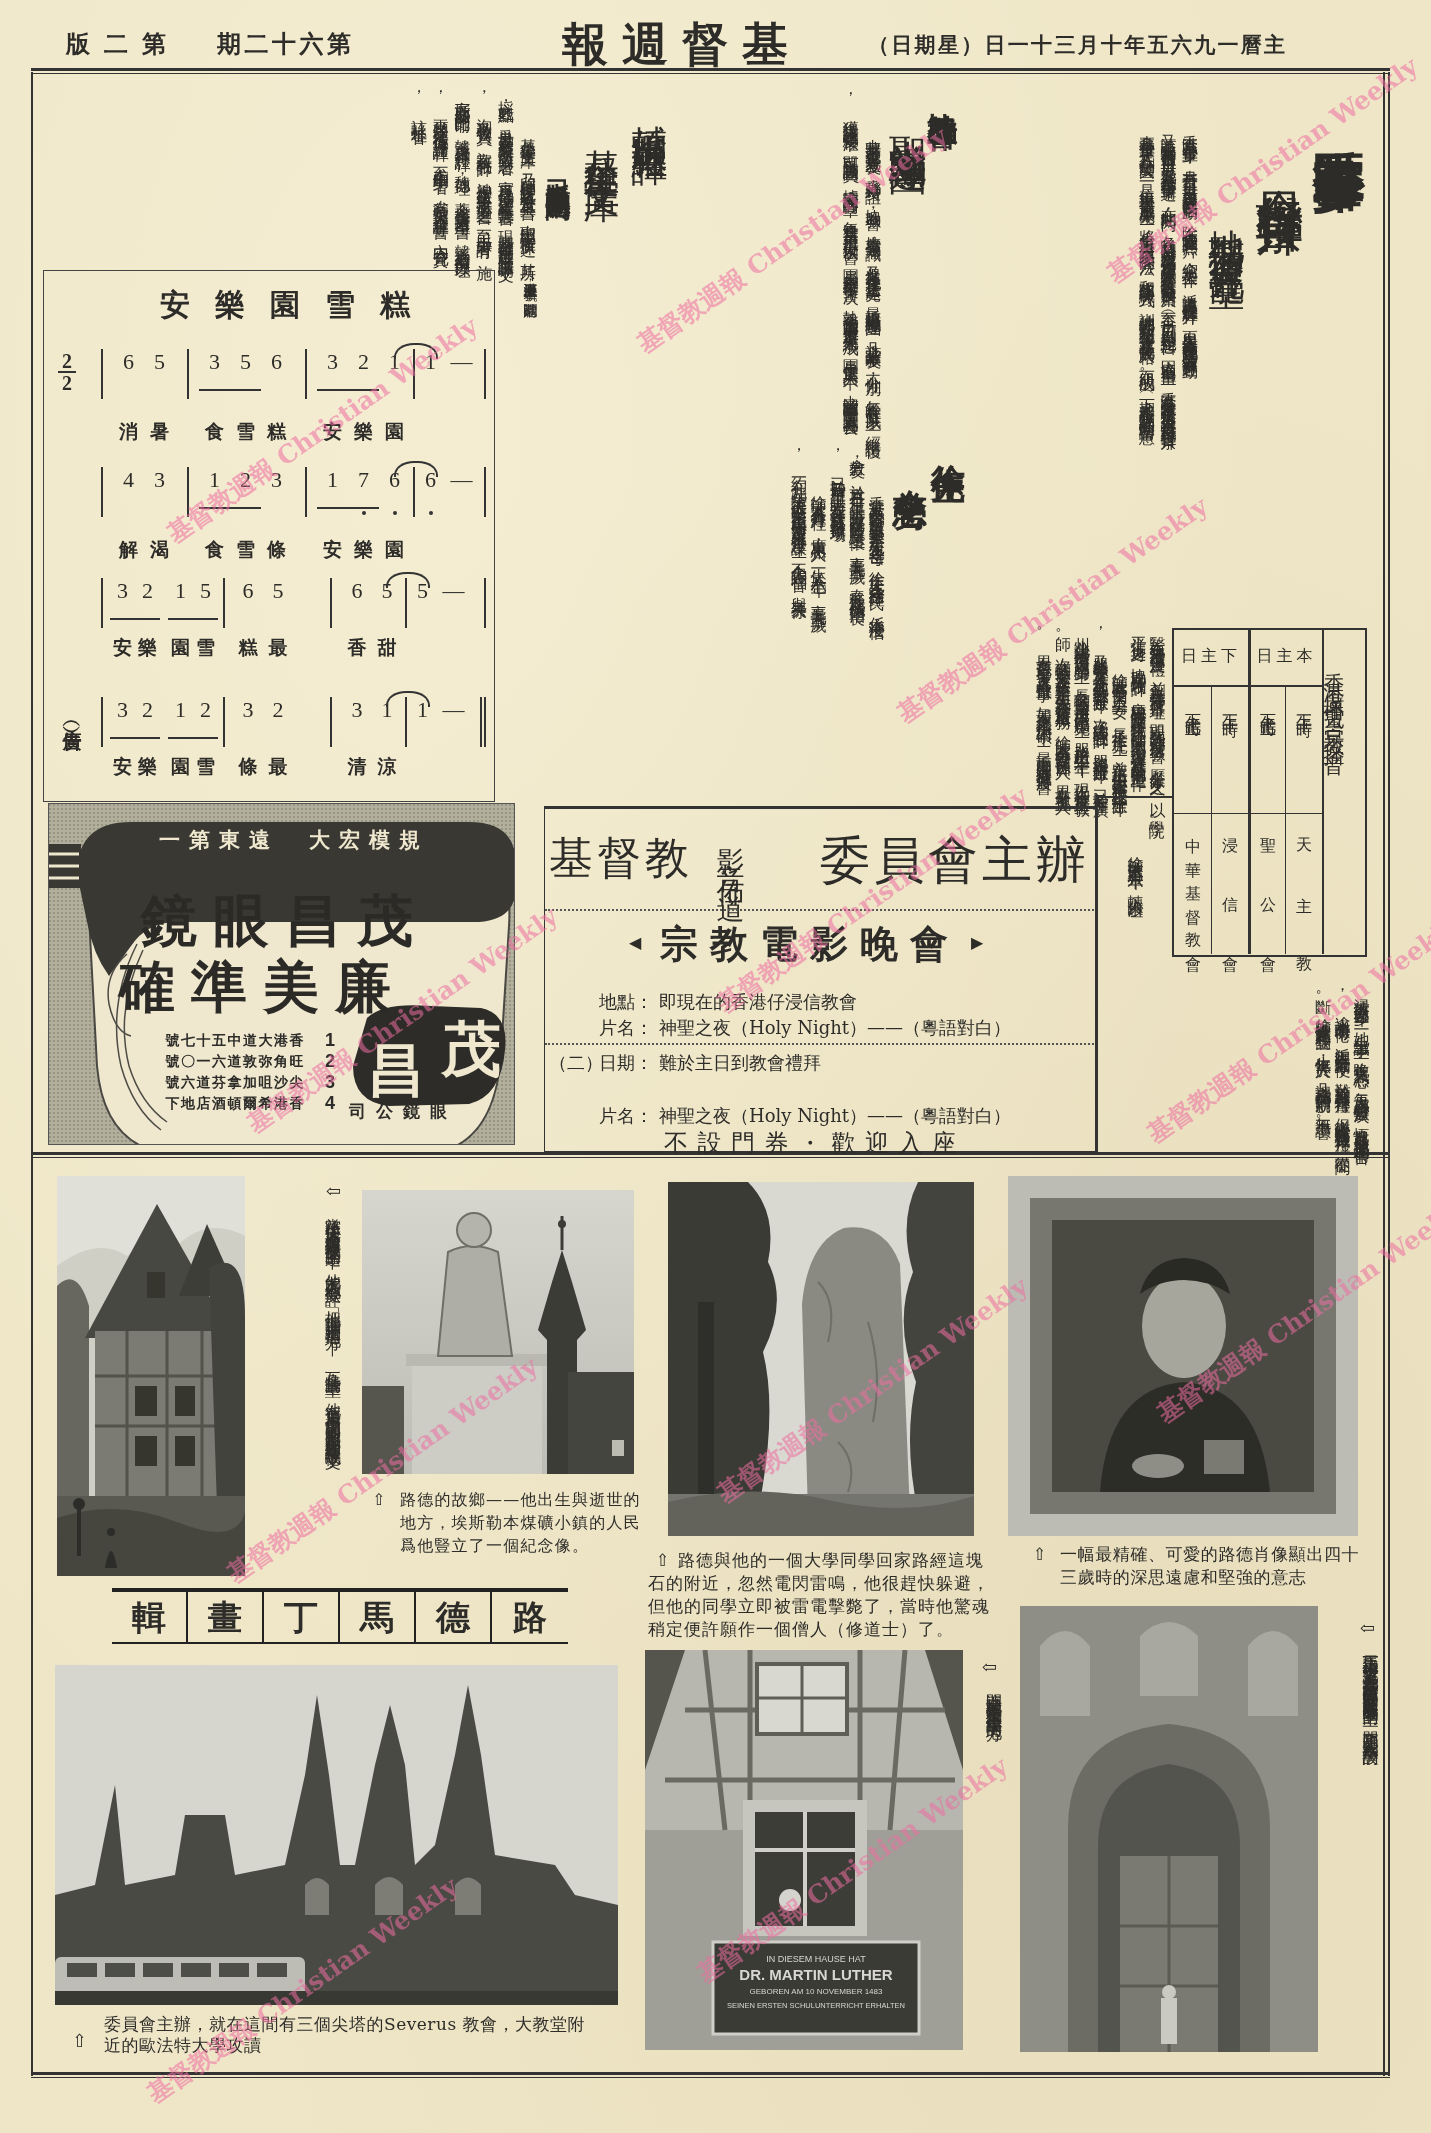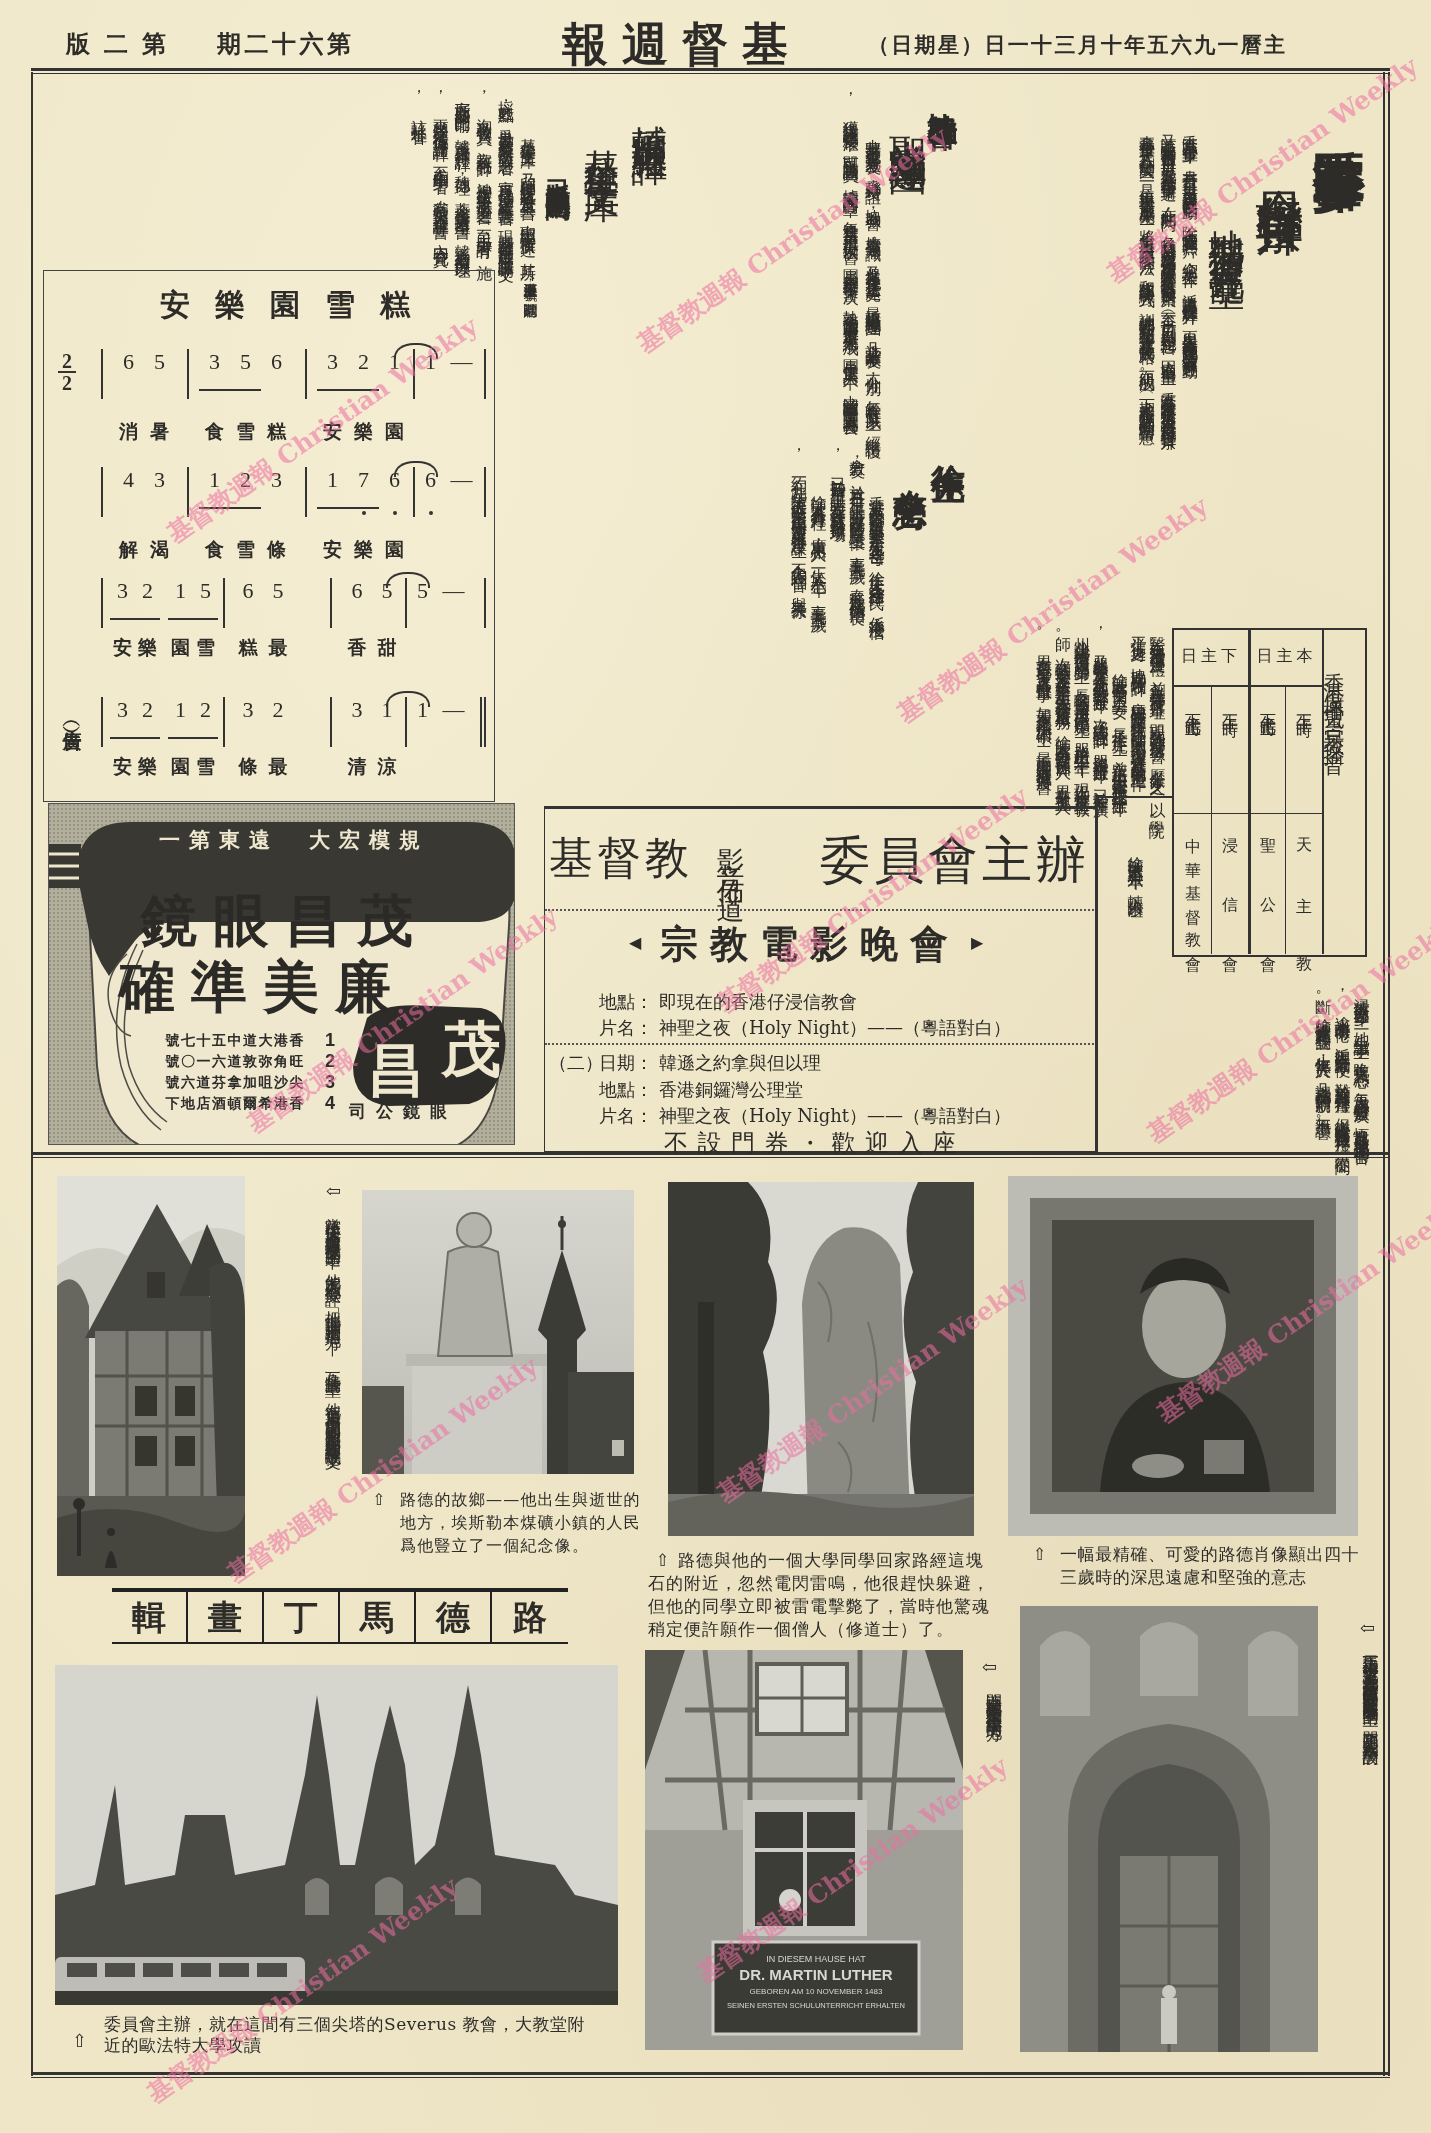--- a/index.html
+++ b/index.html
@@ -494,22 +494,21 @@
   <div class="a stack">影音佈道</div>
   <div class="a suf">委員會主辦</div>
   <div class="dot" style="top:100px"></div>
   <div class="a arr" style="left:84px">◀</div>
   <div class="a ttl">宗教電影晚會</div>
   <div class="a arr" style="left:426px">▶</div>
 
   <div class="ev" style="top:180px"><span class="no"></span><span class="lb">地點：</span><span>即現在的香港仔浸信教會</span></div>
   <div class="ev" style="top:206px"><span class="no"></span><span class="lb">片名：</span><span>神聖之夜（Holy Night）——（粵語對白）</span></div>
   <div class="dot" style="top:234px"></div>
-  <div class="ev" style="top:241px"><span class="no">（二）</span><span class="lb">日期：</span><span>韓遜之約拿與但以理</span></div>
-  <div class="ev" style="top:268px"><span class="no"></span><span class="lb">地點：</span><span>香港銅鑼灣公理堂</span></div>
+  <div class="ev" style="top:241px"><span class="no">（二）</span><span class="lb">日期：</span><span>難於主日到教會禮拜</span></div>
   <div class="ev" style="top:294px"><span class="no"></span><span class="lb">片名：</span><span>神聖之夜（Holy Night）——（粵語對白）</span></div>
   <div class="a foot">不設門券・歡迎入座</div>
 </div>
 
 <section>
 
   <div class="photo" style="left:57px;top:1176px;width:188px;height:400px">
     <svg width="188" height="400" viewBox="0 0 188 400">
       <rect width="188" height="400" fill="#cfcfc6"></rect>
       <path d="M0 0H188V60Q150 40 120 70 100 50 70 80 40 60 0 90Z" fill="#e0e0d8"></path>

